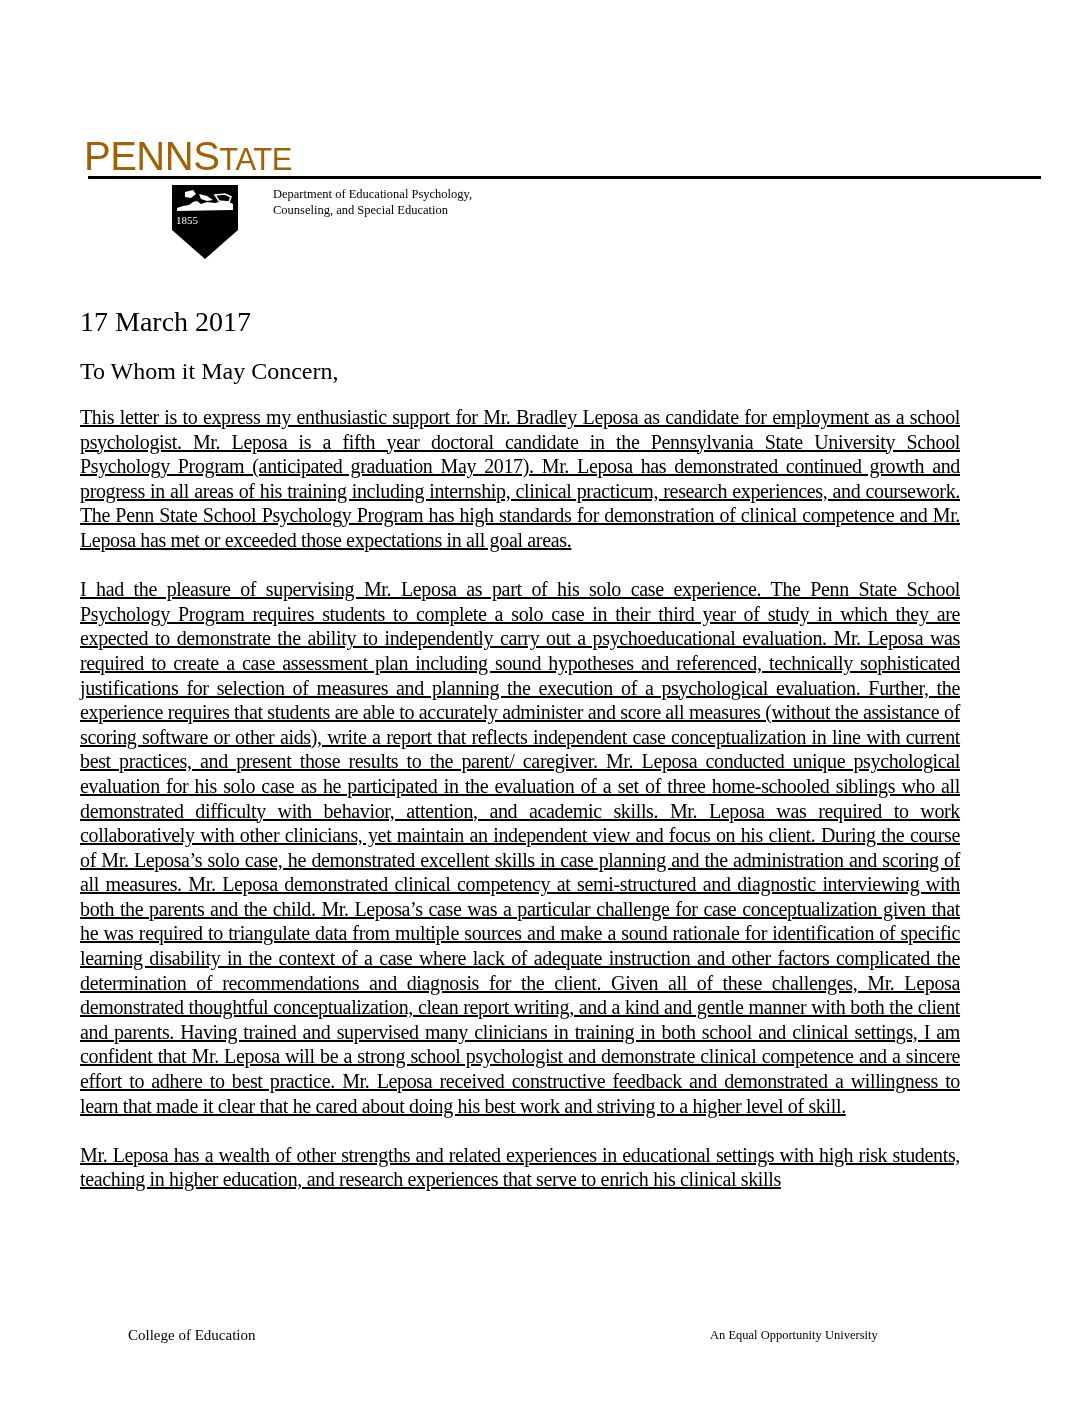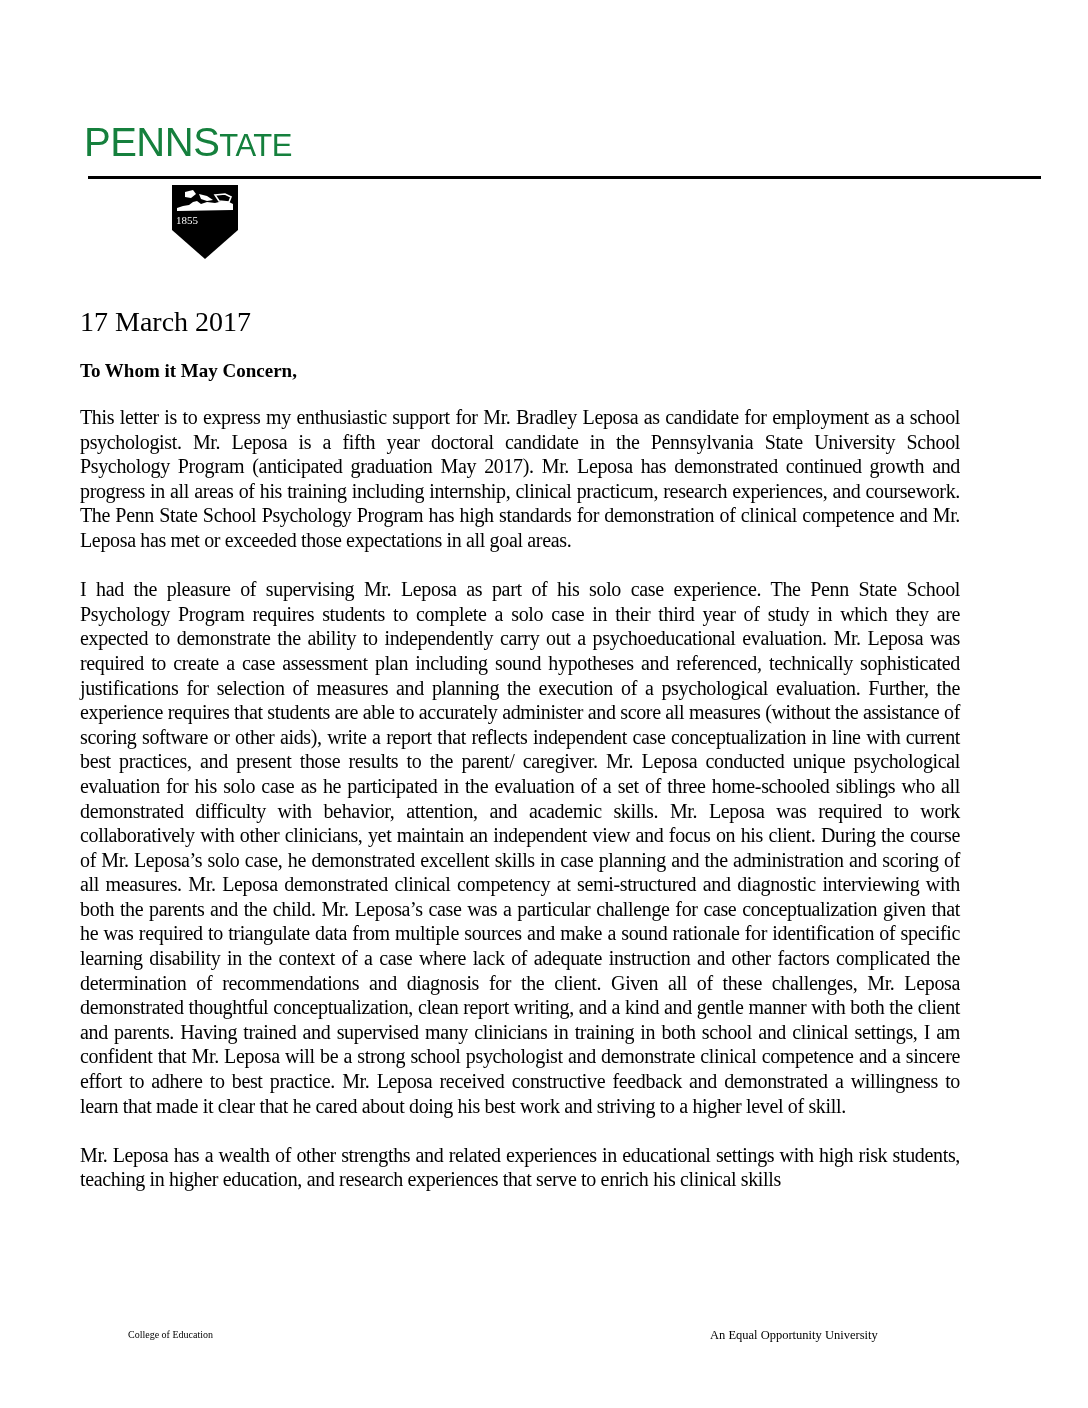--- a/index.html
+++ b/index.html
@@ -18,26 +18,26 @@
     .page {
       position: absolute;
       left: 0; top: 0;
       width: 1088px;
       height: 1408px;
     }
     
     .wordmark {
       position: absolute;
       left: 84px;
-      top: 122px;
+      top: 136px;
       font-family: "Liberation Sans", "DejaVu Sans", sans-serif;
       font-size: 34px;
       letter-spacing: -0.5px;
       line-height: 1;
-      color: #15803d;
+      color: #a16207;
       white-space: nowrap;
     }
     .wordmark .big { font-size: 40px; }
     .wordmark .small { font-size: 31px; }
     .header-rule {
       position: absolute;
       left: 88px;
       top: 176px;
       width: 953px;
       height: 3px;
@@ -68,45 +68,45 @@
       position: absolute;
       left: 80px;
       top: 310px;
       font-size: 28px;
       line-height: 24px;
     }
     .salutation {
       position: absolute;
       left: 80px;
       top: 359px;
-      font-size: 19px;
+      font-size: 24px;
       line-height: 24px;
-      font-weight: bold;
     }
     .body {
       position: absolute;
       left: 80px;
       top: 405px;
       width: 880px;
       font-size: 20px;
       line-height: 24.6px;
       letter-spacing: -0.35px;
     }
     .body p {
       margin: 0 0 24.6px 0;
       text-align: justify;
+      text-decoration: underline;
     }
     .body p.p3 { margin-top: 7px; }
 
     
     .footer-left {
       position: absolute;
       left: 128px;
       top: 1327px;
-      font-size: 10px;
+      font-size: 15px;
       line-height: 16px;
       white-space: nowrap;
     }
     .footer-right {
       position: absolute;
       left: 703px;
       top: 1327px;
       font-size: 12.5px;
       line-height: 16px;
       white-space: nowrap;
@@ -125,20 +125,24 @@
   <svg class="shield" viewBox="0 0 68 76" xmlns="http://www.w3.org/2000/svg">
     <path d="M1 1 H67 V46 L34 75 L1 46 Z" fill="#000"></path>
 
     <path d="M6 24 L12 22 L18 21 L22 18 L26 17 L30 20 L36 18 L44 19 L52 17 L58 18 L62 20 L62 26 L6 27 Z" fill="#fff"></path>
     <path d="M14 8 L22 6 L25 10 L20 14 L14 13 Z" fill="#fff"></path>
     <path d="M28 10 L36 12 L42 16 L36 17 L30 15 Z" fill="#fff"></path>
     <path d="M44 11 L54 10 L60 13 L58 18 L48 17 Z" fill="#000" stroke="#fff" stroke-width="1.6"></path>
     <text x="5" y="40" font-family="Liberation Serif, serif" font-size="11" fill="#fff">1855</text>
   </svg>
 
+  <div class="lh-col col-dept">
+    <div>Department of Educational Psychology,</div>
+    <div>Counseling, and Special Education</div>
+  </div>
 
 
 
   <div class="date">17 March 2017</div>
   <div class="salutation">To Whom it May Concern,</div>
 
   <div class="body">
     <p class="p1">This letter is to express my enthusiastic support for Mr. Bradley Leposa as candidate for employment as a school psychologist. Mr. Leposa is a fifth year doctoral candidate in the Pennsylvania State University School Psychology Program (anticipated graduation May 2017). Mr. Leposa has demonstrated continued growth and progress in all areas of his training including internship, clinical practicum, research experiences, and coursework. The Penn State School Psychology Program has high standards for demonstration of clinical competence and Mr. Leposa has met or exceeded those expectations in all goal areas.</p>
     <p class="p2">I had the pleasure of supervising Mr. Leposa as part of his solo case experience. The Penn State School Psychology Program requires students to complete a solo case in their third year of study in which they are expected to demonstrate the ability to independently carry out a psychoeducational evaluation. Mr. Leposa was required to create a case assessment plan including sound hypotheses and referenced, technically sophisticated justifications for selection of measures and planning the execution of a psychological evaluation. Further, the experience requires that students are able to accurately administer and score all measures (without the assistance of scoring software or other aids), write a report that reflects independent case conceptualization in line with current best practices, and present those results to the parent/ caregiver. Mr. Leposa conducted unique psychological evaluation for his solo case as he participated in the evaluation of a set of three home-schooled siblings who all demonstrated difficulty with behavior, attention, and academic skills. Mr. Leposa was required to work collaboratively with other clinicians, yet maintain an independent view and focus on his client. During the course of Mr. Leposa’s solo case, he demonstrated excellent skills in case planning and the administration and scoring of all measures. Mr. Leposa demonstrated clinical competency at semi-structured and diagnostic interviewing with both the parents and the child. Mr. Leposa’s case was a particular challenge for case conceptualization given that he was required to triangulate data from multiple sources and make a sound rationale for identification of specific learning disability in the context of a case where lack of adequate instruction and other factors complicated the determination of recommendations and diagnosis for the client. Given all of these challenges, Mr. Leposa demonstrated thoughtful conceptualization, clean report writing, and a kind and gentle manner with both the client and parents. Having trained and supervised many clinicians in training in both school and clinical settings, I am confident that Mr. Leposa will be a strong school psychologist and demonstrate clinical competence and a sincere effort to adhere to best practice. Mr. Leposa received constructive feedback and demonstrated a willingness to learn that made it clear that he cared about doing his best work and striving to a higher level of skill.</p>
     <p class="p3">Mr. Leposa has a wealth of other strengths and related experiences in educational settings with high risk students, teaching in higher education, and research experiences that serve to enrich his clinical skills</p>

